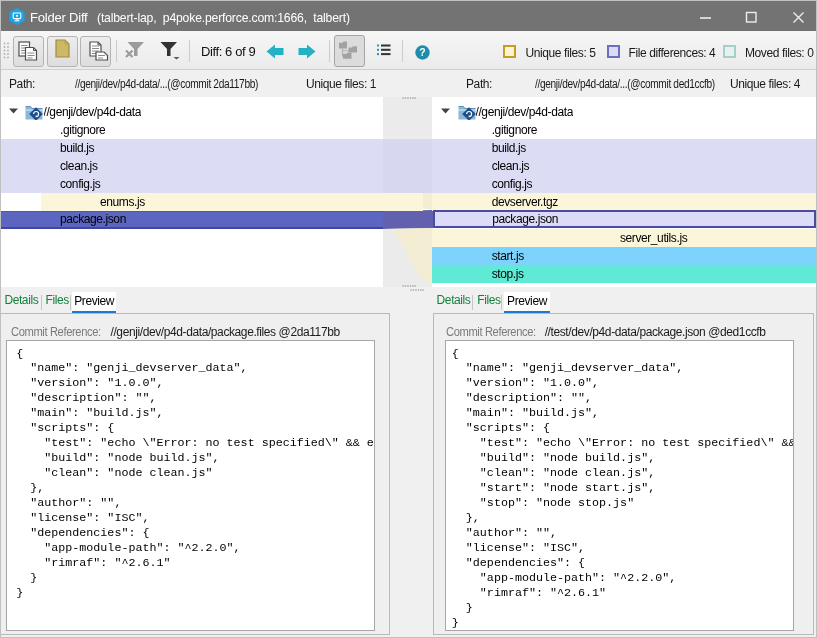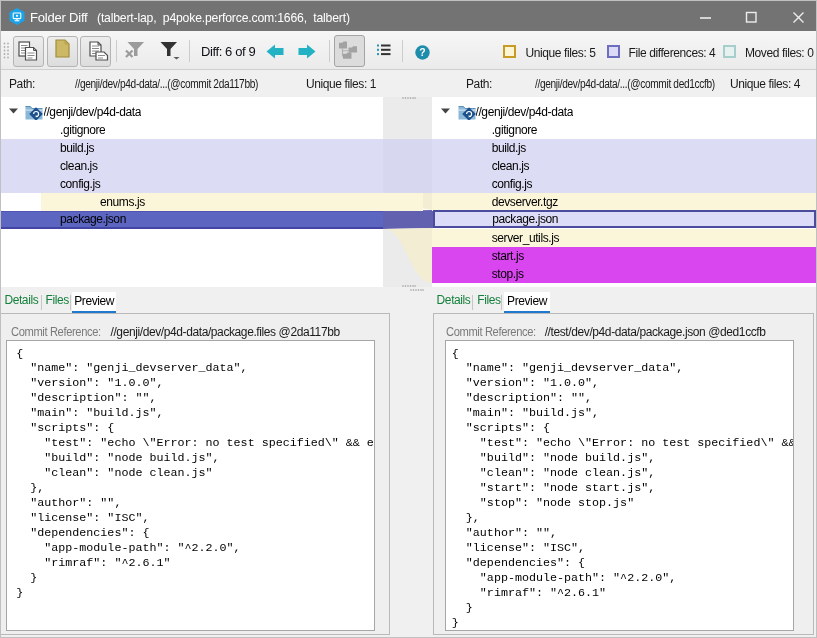--- a/index.html
+++ b/index.html
@@ -210,23 +210,23 @@
   <path d="M8.6 10 a2.5 2.5 0 1 1 2.5 2.5" fill="none" stroke="#fff" stroke-width="1.2"></path>
   <path d="M10.7 13.6 l2-1.2 -2-1.2 Z" fill="#fff"></path>
 </svg>
 <div class="trow" style="left:475.5px;top:102.6px;">//genji/dev/p4d-data</div>
 <div class="trow" style="left:491.7px;top:120.6px;">.gitignore</div>
 <div class="trow" style="left:432px;top:138.6px;width:383.5px;background:#dcdcf4;padding-left:59.7px;box-sizing:border-box;">build.js</div>
 <div class="trow" style="left:432px;top:156.6px;width:383.5px;background:#dcdcf4;padding-left:59.7px;box-sizing:border-box;">clean.js</div>
 <div class="trow" style="left:432px;top:174.6px;width:383.5px;background:#dcdcf4;padding-left:59.7px;box-sizing:border-box;">config.js</div>
 <div class="trow" style="left:432px;top:192.6px;width:383.5px;background:#fbf5d9;padding-left:59.7px;box-sizing:border-box;">devserver.tgz</div>
 <div class="trow" style="left:432.5px;top:209.6px;width:383px;height:18px;background:#dcdcf8;border:2px solid #4c4c9e;padding-left:57.7px;box-sizing:border-box;line-height:14px;">package.json</div>
-<div class="trow" style="left:432px;top:228.6px;width:383.5px;background:#fbf5d9;padding-left:59.7px;box-sizing:border-box;">server_utils.js</div>
-<div class="trow" style="left:432px;top:246.6px;width:383.5px;background:#d946ef;padding-left:59.7px;box-sizing:border-box;">start.js</div>
-<div class="trow" style="left:432px;top:264.6px;width:383.5px;background:#d946ef;padding-left:59.7px;box-sizing:border-box;">stop.js</div>
+<div class="trow" style="left:432px;top:228.6px;width:383.5px;background:#fbf5d9;padding-left:59.7px;box-sizing:border-box;text-align:center;">server_utils.js</div>
+<div class="trow" style="left:432px;top:246.6px;width:383.5px;background:#7dd3fc;padding-left:59.7px;box-sizing:border-box;">start.js</div>
+<div class="trow" style="left:432px;top:264.6px;width:383.5px;background:#5eead4;padding-left:59.7px;box-sizing:border-box;">stop.js</div>
 
 <svg class="abs" style="left:402px;top:96px" width="14" height="4">
     <g fill="#9a9a9a">
       <circle cx="1" cy="2" r="0.8"></circle>
       <circle cx="3.5" cy="2" r="0.8"></circle>
       <circle cx="6" cy="2" r="0.8"></circle>
       <circle cx="8.5" cy="2" r="0.8"></circle>
       <circle cx="11" cy="2" r="0.8"></circle>
       <circle cx="13" cy="2" r="0.8"></circle>
     </g>

